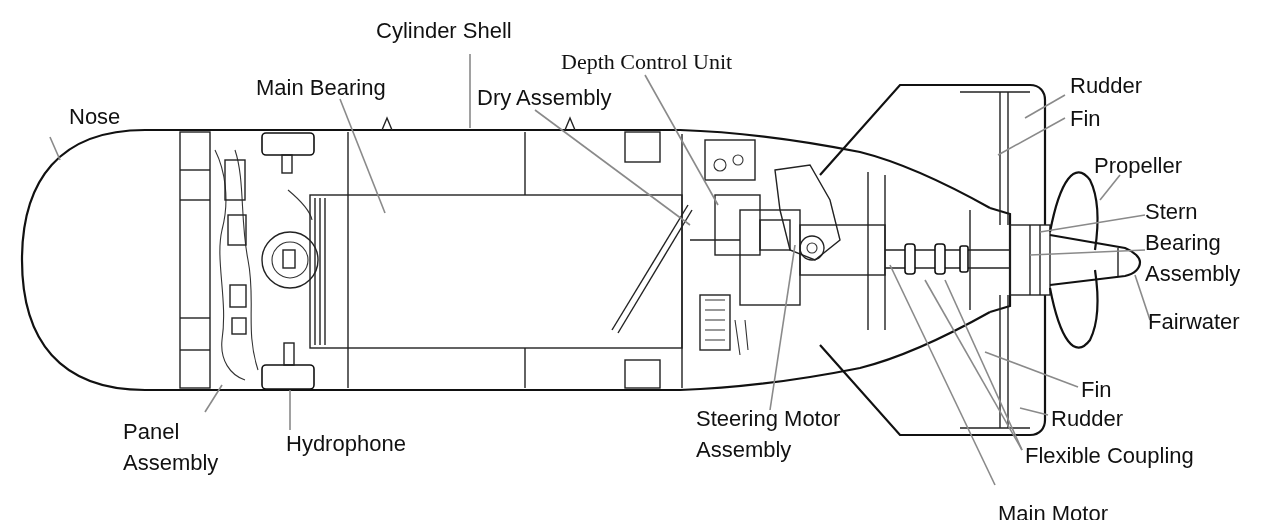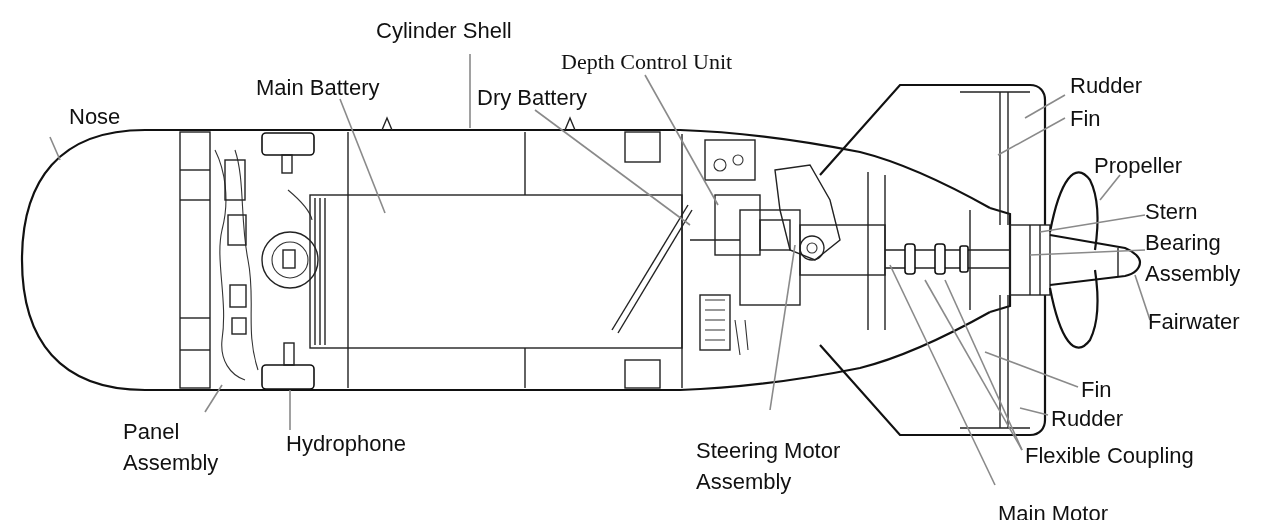--- a/index.html
+++ b/index.html
@@ -138,31 +138,31 @@
     <line class="leader" x1="1022" y1="450" x2="945" y2="280"></line>
     <line class="leader" x1="995" y1="485" x2="890" y2="265"></line>
     <line class="leader" x1="770" y1="410" x2="795" y2="245"></line>
     <line class="leader" x1="290" y1="430" x2="290" y2="390"></line>
     <line class="leader" x1="205" y1="412" x2="222" y2="385"></line>
   </g>
 </svg>
 
 <div class="lbl" style="left:21px;top:101px;margin-left:48px;">Nose</div>
 <div class="lbl" style="left:376px;top:15px;text-align:right;">Cylinder Shell</div>
-<div class="lbl" style="left:256px;top:72px;">Main Battery</div>
-<div class="lbl" style="left:477px;top:82px;">Dry Battery</div>
+<div class="lbl" style="left:256px;top:72px;">Main Bearing</div>
+<div class="lbl" style="left:477px;top:82px;">Dry Assembly</div>
 <div class="lbl" style="left:561px;top:46px;font-family:Liberation Serif, serif;">Depth Control Unit</div>
 <div class="lbl" style="left:1070px;top:70px;">Rudder</div>
 <div class="lbl" style="left:1070px;top:103px;">Fin</div>
 <div class="lbl" style="left:1094px;top:150px;">Propeller</div>
 <div class="lbl" style="left:1145px;top:196px;">Stern
 Bearing
 Assembly</div>
 <div class="lbl" style="left:1148px;top:306px;">Fairwater</div>
 <div class="lbl" style="left:1081px;top:374px;">Fin</div>
 <div class="lbl" style="left:1051px;top:403px;">Rudder</div>
 <div class="lbl" style="left:1025px;top:440px;">Flexible Coupling</div>
 <div class="lbl" style="left:998px;top:478px;margin-top:20px;">Main Motor</div>
-<div class="lbl" style="left:696px;top:403px;margin-top:32px;">Steering Motor
+<div class="lbl" style="left:696px;top:403px;">Steering Motor
 Assembly</div>
 <div class="lbl" style="left:286px;top:428px;">Hydrophone</div>
 <div class="lbl" style="left:123px;top:416px;">Panel
 Assembly</div>
 
 </body></html>

